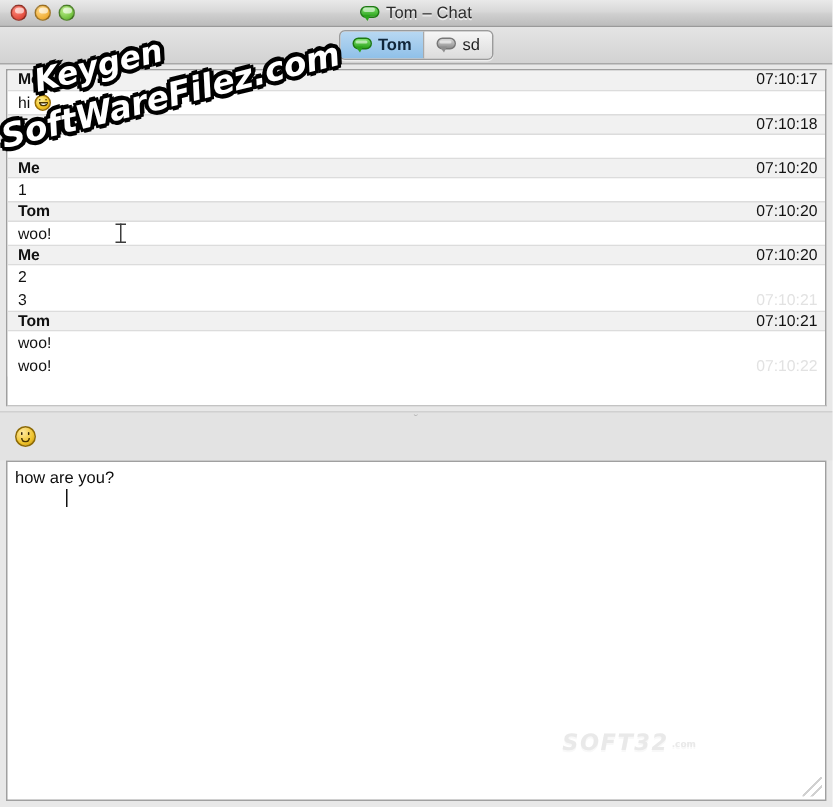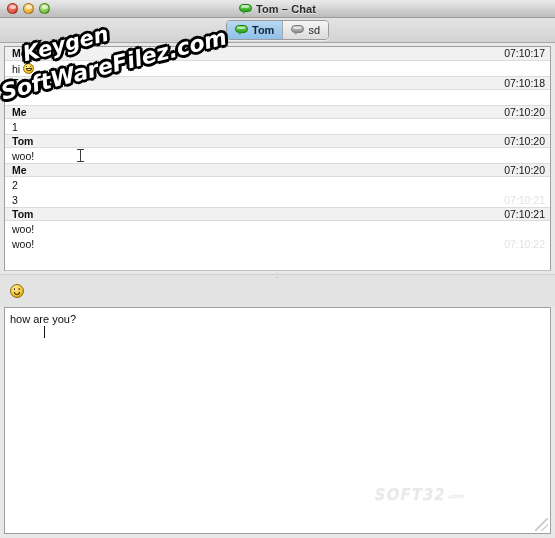--- a/index.html
+++ b/index.html
@@ -69,21 +69,21 @@
     left: 0; right: 0; top: 0;
     height: 17px;
     display: flex;
     align-items: center;
     justify-content: center;
     gap: 4px;
     pointer-events: none;
   }
   .title-text {
     font-size: 11px;
-    font-weight: bold;
+    font-weight: normal;
     color: #2b2b2b;
     letter-spacing: .1px;
     text-shadow: 0 1px 0 rgba(255,255,255,.65);
   }
 
   
   .bubble {
     display: inline-block;
     width: 13px;
     height: 10px;

